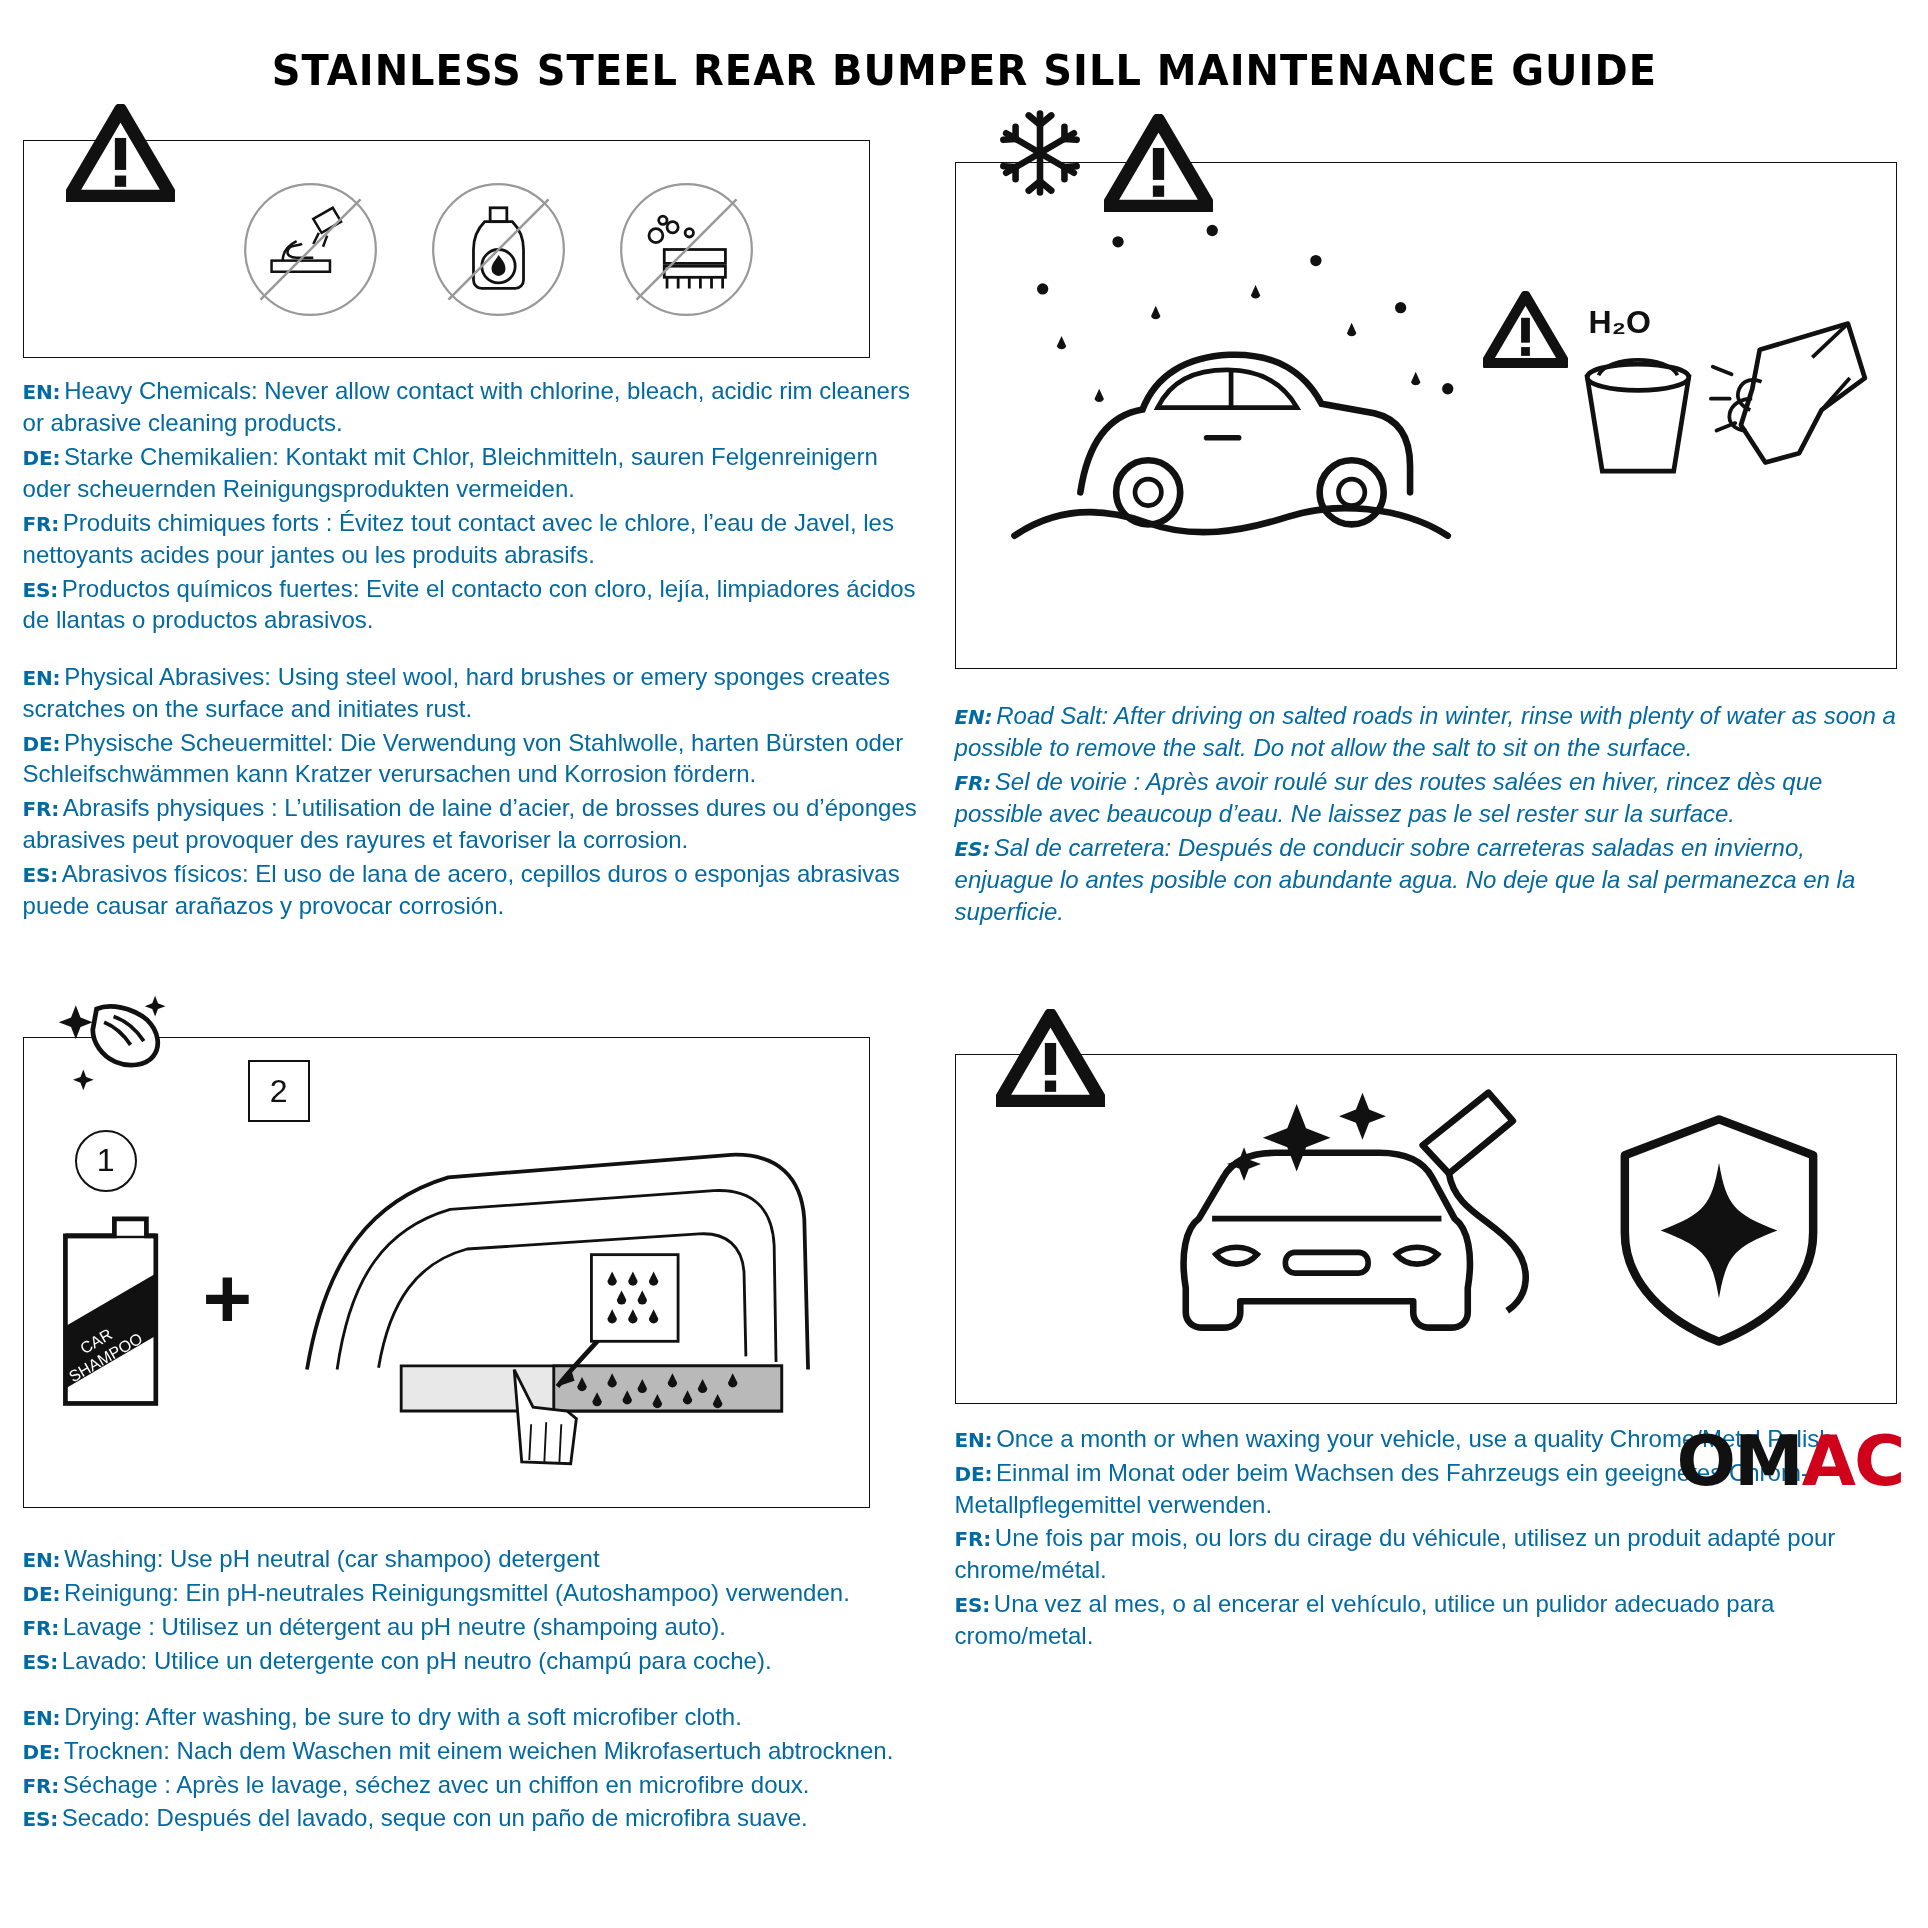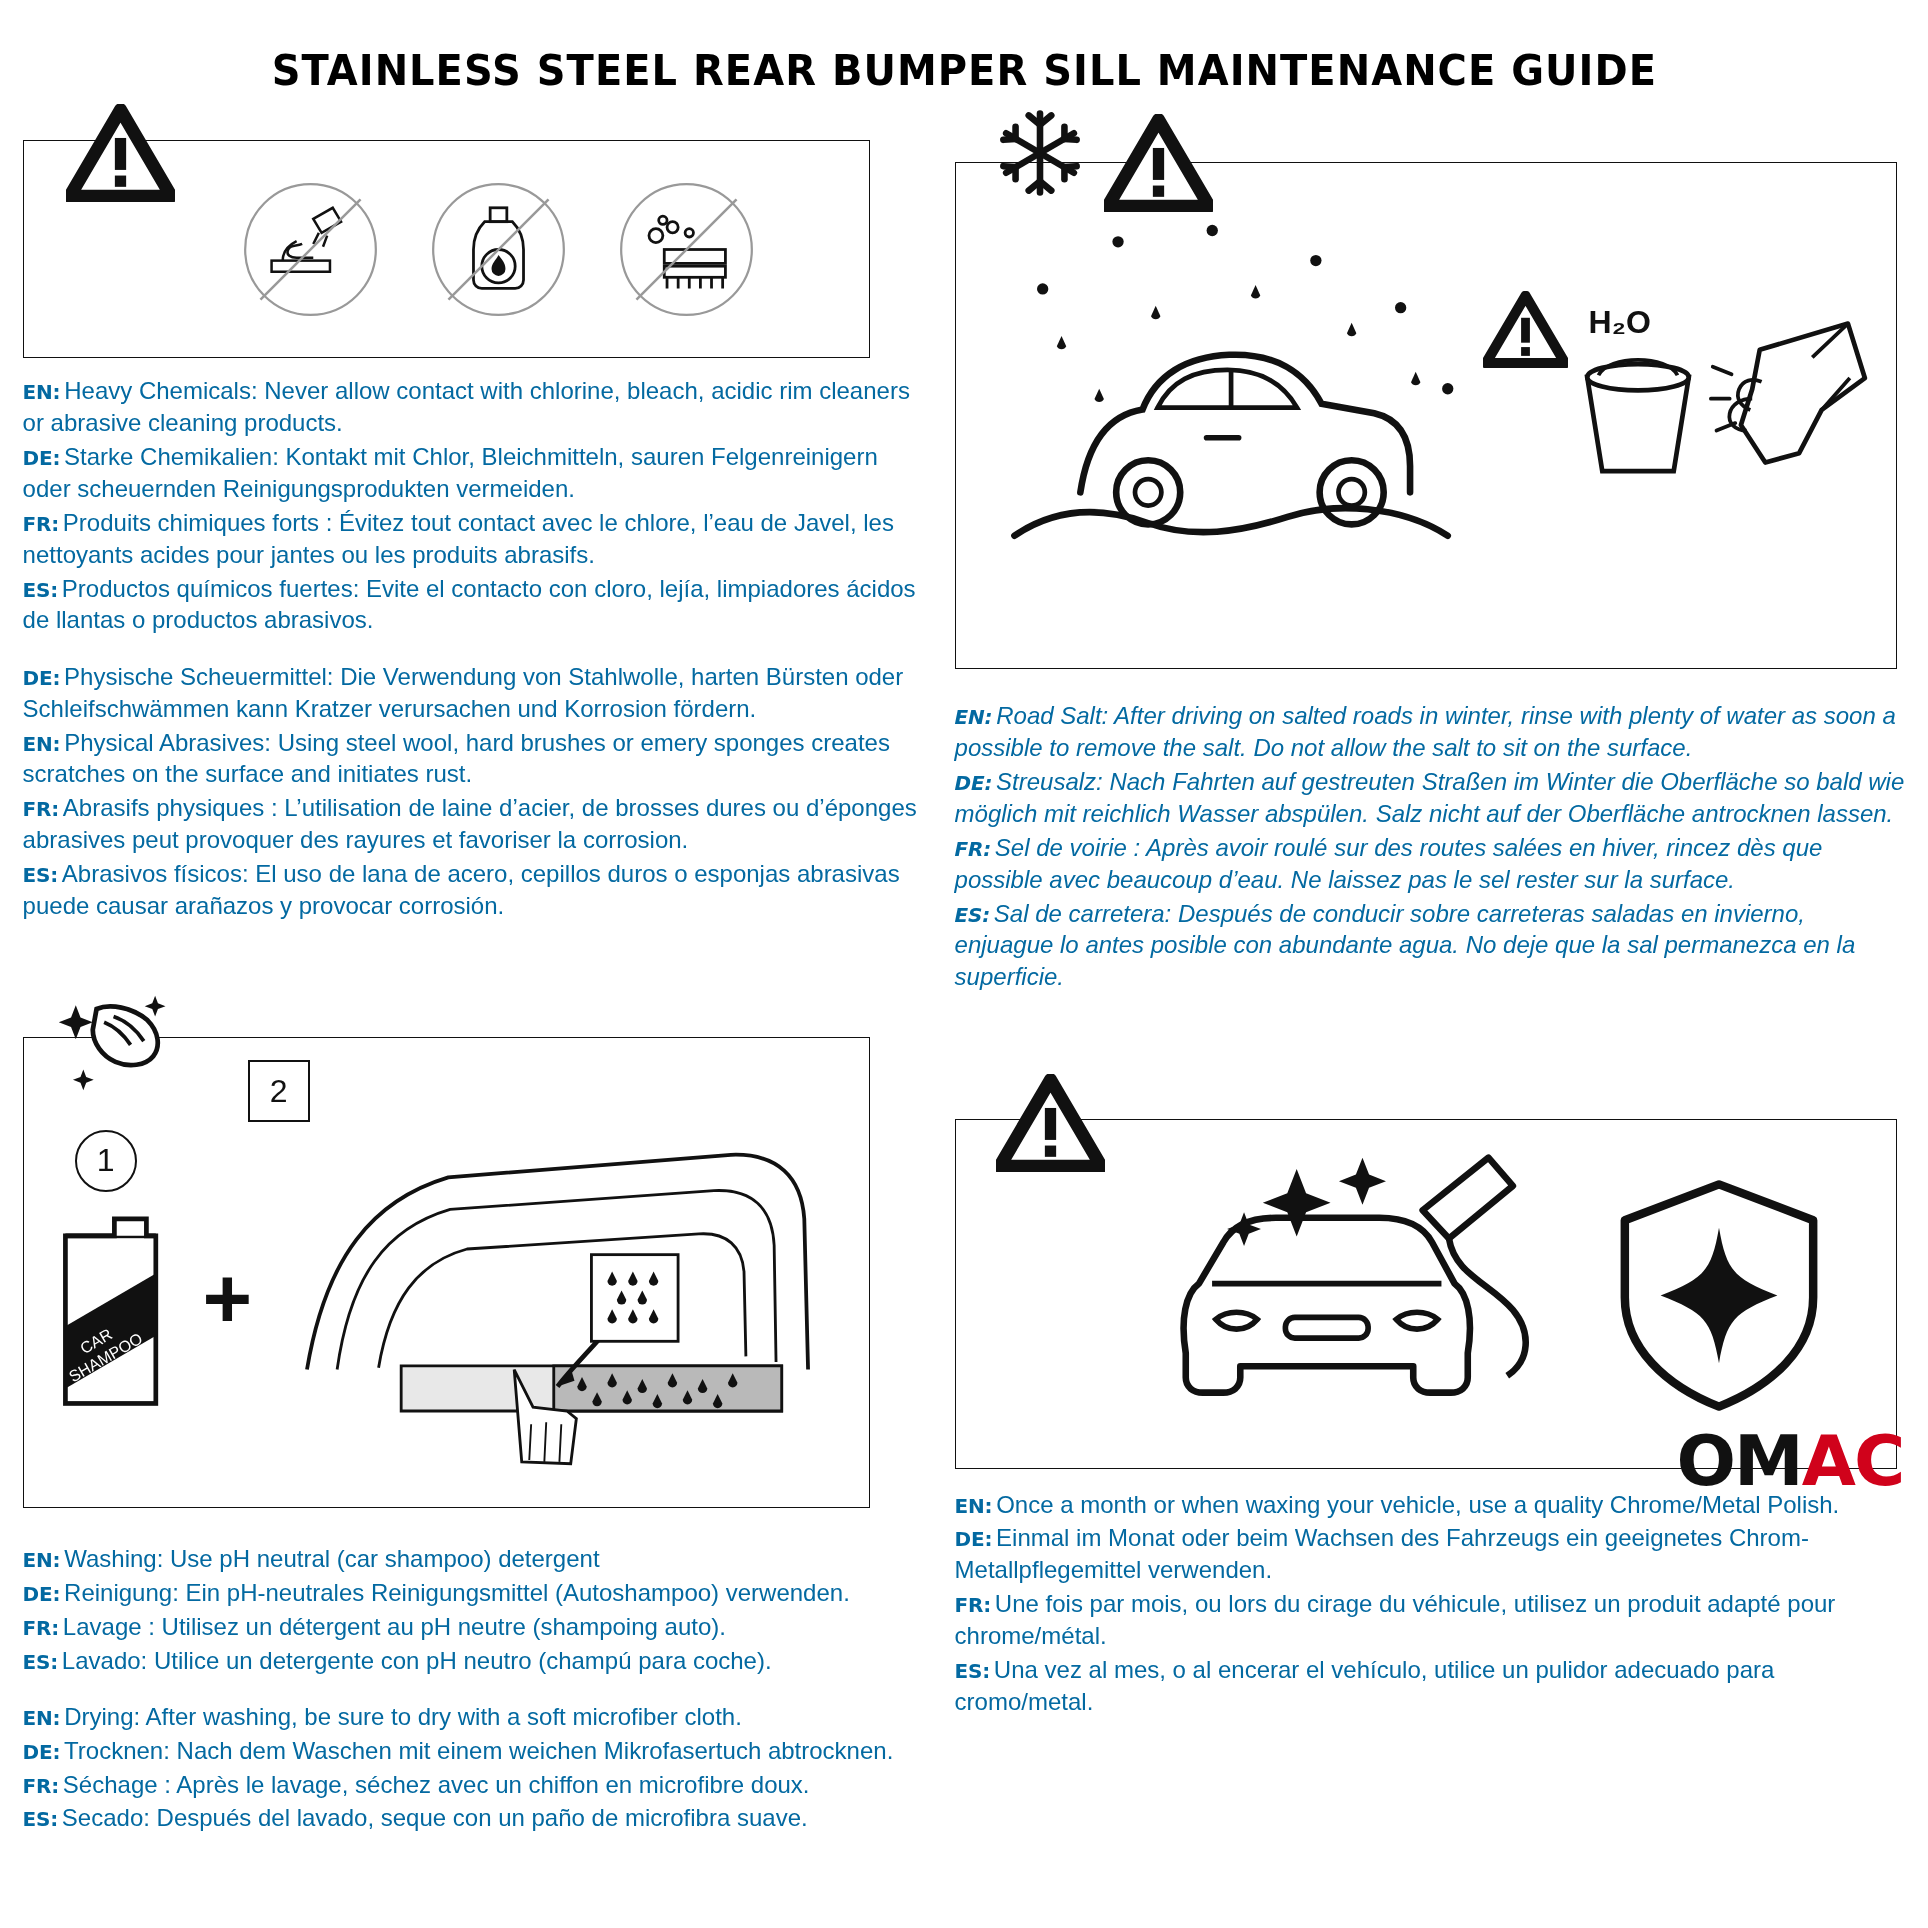--- a/index.html
+++ b/index.html
@@ -185,22 +185,22 @@
       </div>
 
       <div class="textblock">
         <div class="para">
           <p><span class="lang">EN:</span><span>Heavy Chemicals: Never allow contact with chlorine, bleach, acidic rim cleaners or abrasive cleaning products.</span></p>
           <p><span class="lang">DE:</span><span>Starke Chemikalien: Kontakt mit Chlor, Bleichmitteln, sauren Felgenreinigern oder scheuernden Reinigungsprodukten vermeiden.</span></p>
           <p><span class="lang">FR:</span><span>Produits chimiques forts : Évitez tout contact avec le chlore, l’eau de Javel, les nettoyants acides pour jantes ou les produits abrasifs.</span></p>
           <p><span class="lang">ES:</span><span>Productos químicos fuertes: Evite el contacto con cloro, lejía, limpiadores ácidos de llantas o productos abrasivos.</span></p>
         </div>
         <div class="para">
+          <p><span class="lang">EN:</span><span>Physical Abrasives: Using steel wool, hard brushes or emery sponges creates scratches on the surface and initiates rust.</span></p>
           <p><span class="lang">DE:</span><span>Physische Scheuermittel: Die Verwendung von Stahlwolle, harten Bürsten oder Schleifschwämmen kann Kratzer verursachen und Korrosion fördern.</span></p>
-          <p><span class="lang">EN:</span><span>Physical Abrasives: Using steel wool, hard brushes or emery sponges creates scratches on the surface and initiates rust.</span></p>
           <p><span class="lang">FR:</span><span>Abrasifs physiques : L’utilisation de laine d’acier, de brosses dures ou d’éponges abrasives peut provoquer des rayures et favoriser la corrosion.</span></p>
           <p><span class="lang">ES:</span><span>Abrasivos físicos: El uso de lana de acero, cepillos duros o esponjas abrasivas puede causar arañazos y provocar corrosión.</span></p>
         </div>
       </div>
 
       <div style="position:relative; height:527px; margin-top:70px;">
         <div class="panel" style="position:absolute; left:0; top:45px; width:847px; height:471px;">
           <div style="position:relative; width:100%; height:100%;">
 
             <div class="badge-circle" style="position:absolute; left:51px; top:92px;">
@@ -380,21 +380,20 @@
             <path d="M29 3 L56 49 H2 Z" fill="#fff" stroke="#111" stroke-width="7" stroke-linejoin="round"></path>
             <rect x="26" y="18" width="6" height="17" fill="#111"></rect>
             <rect x="26" y="38" width="6" height="6" fill="#111"></rect>
           </svg>
         </div>
       </div>
 
       <div class="textblock" style="margin-top:31px;font-style:italic;">
         <div class="para">
           <p><span class="lang">EN:</span><span>Road Salt: After driving on salted roads in winter, rinse with plenty of water as soon a possible to remove the salt. Do not allow the salt to sit on the surface.</span></p>
-          <p><span class="lang">DE:</span><span>Streusalz: Nach Fahrten auf gestreuten Straßen im Winter die Oberfläche so bald wie möglich mit reichlich Wasser abspülen. Salz nicht auf der Oberfläche antrocknen lassen.</span></p>
           <p><span class="lang">FR:</span><span>Sel de voirie : Après avoir roulé sur des routes salées en hiver, rincez dès que possible avec beaucoup d’eau. Ne laissez pas le sel rester sur la surface.</span></p>
           <p><span class="lang">ES:</span><span>Sal de carretera: Después de conducir sobre carreteras saladas en invierno, enjuague lo antes posible con abundante agua. No deje que la sal permanezca en la superficie.</span></p>
         </div>
       </div>
 
       <div style="position:relative; height:405px; margin-top:81px;">
         <div class="panel" style="position:absolute; left:0; top:45px; width:942px; height:350px;">
           <div style="position:relative; width:100%; height:100%;">
 
             <div style="position:absolute; left:188px; top:32px;">

